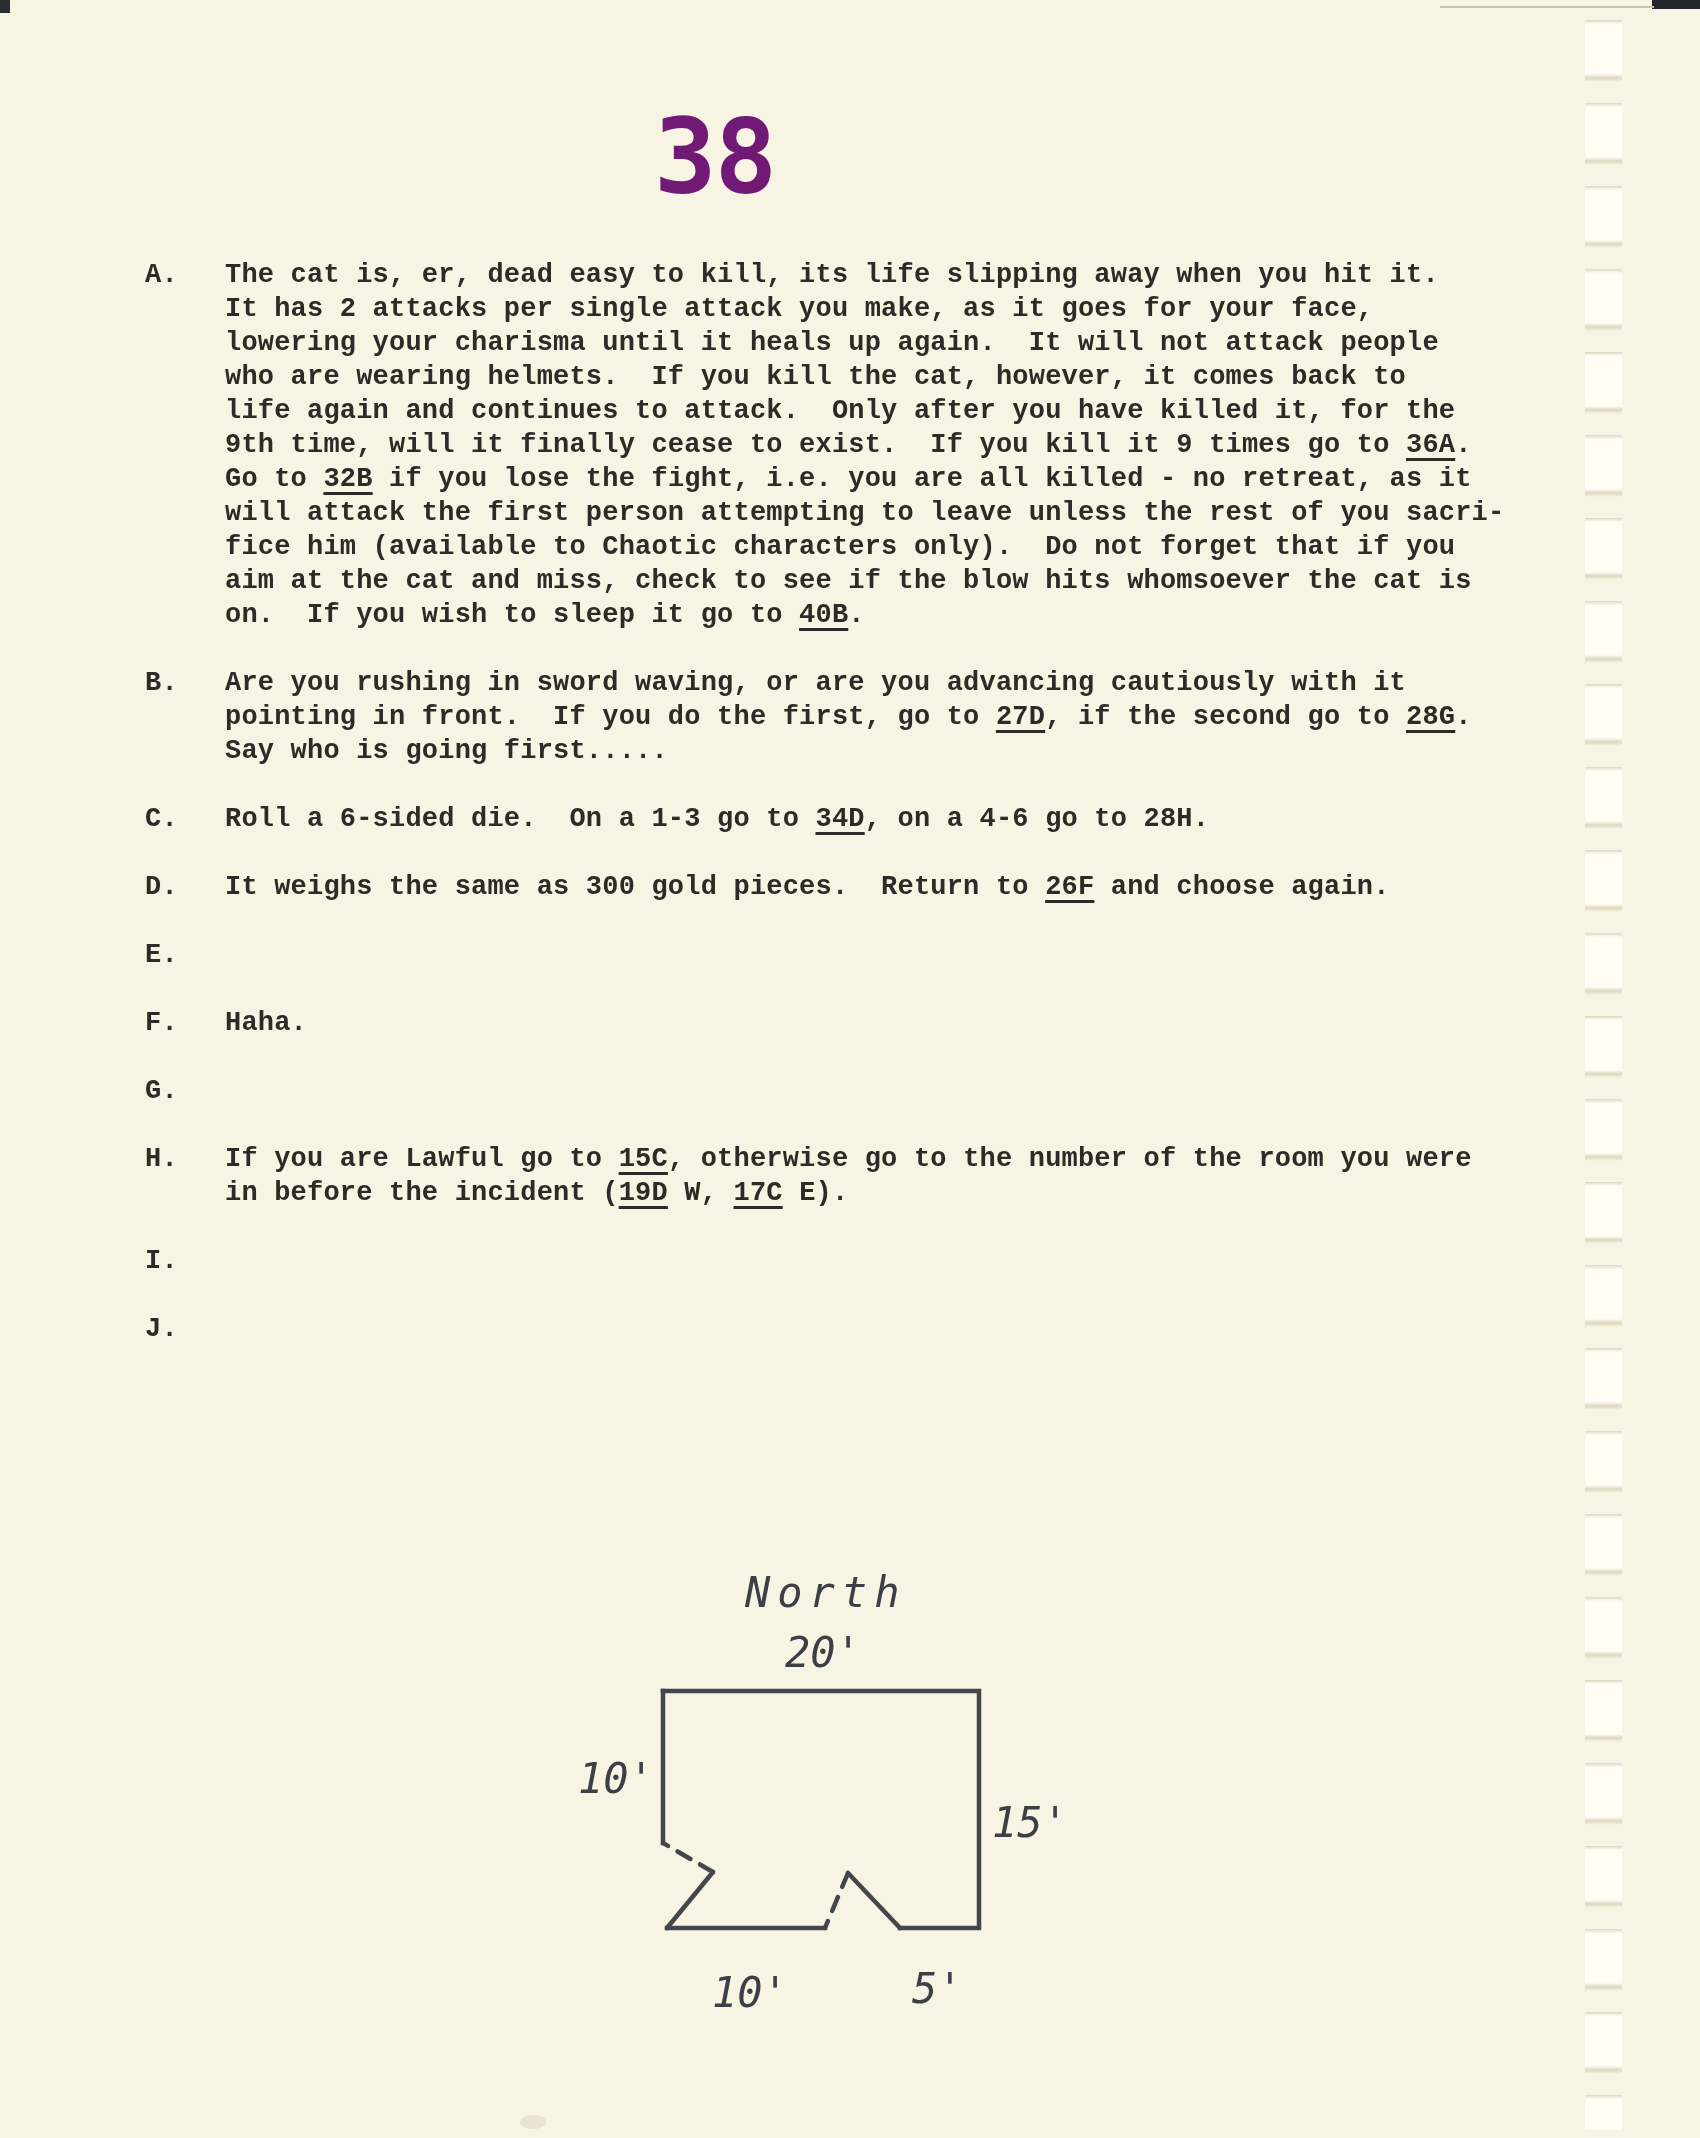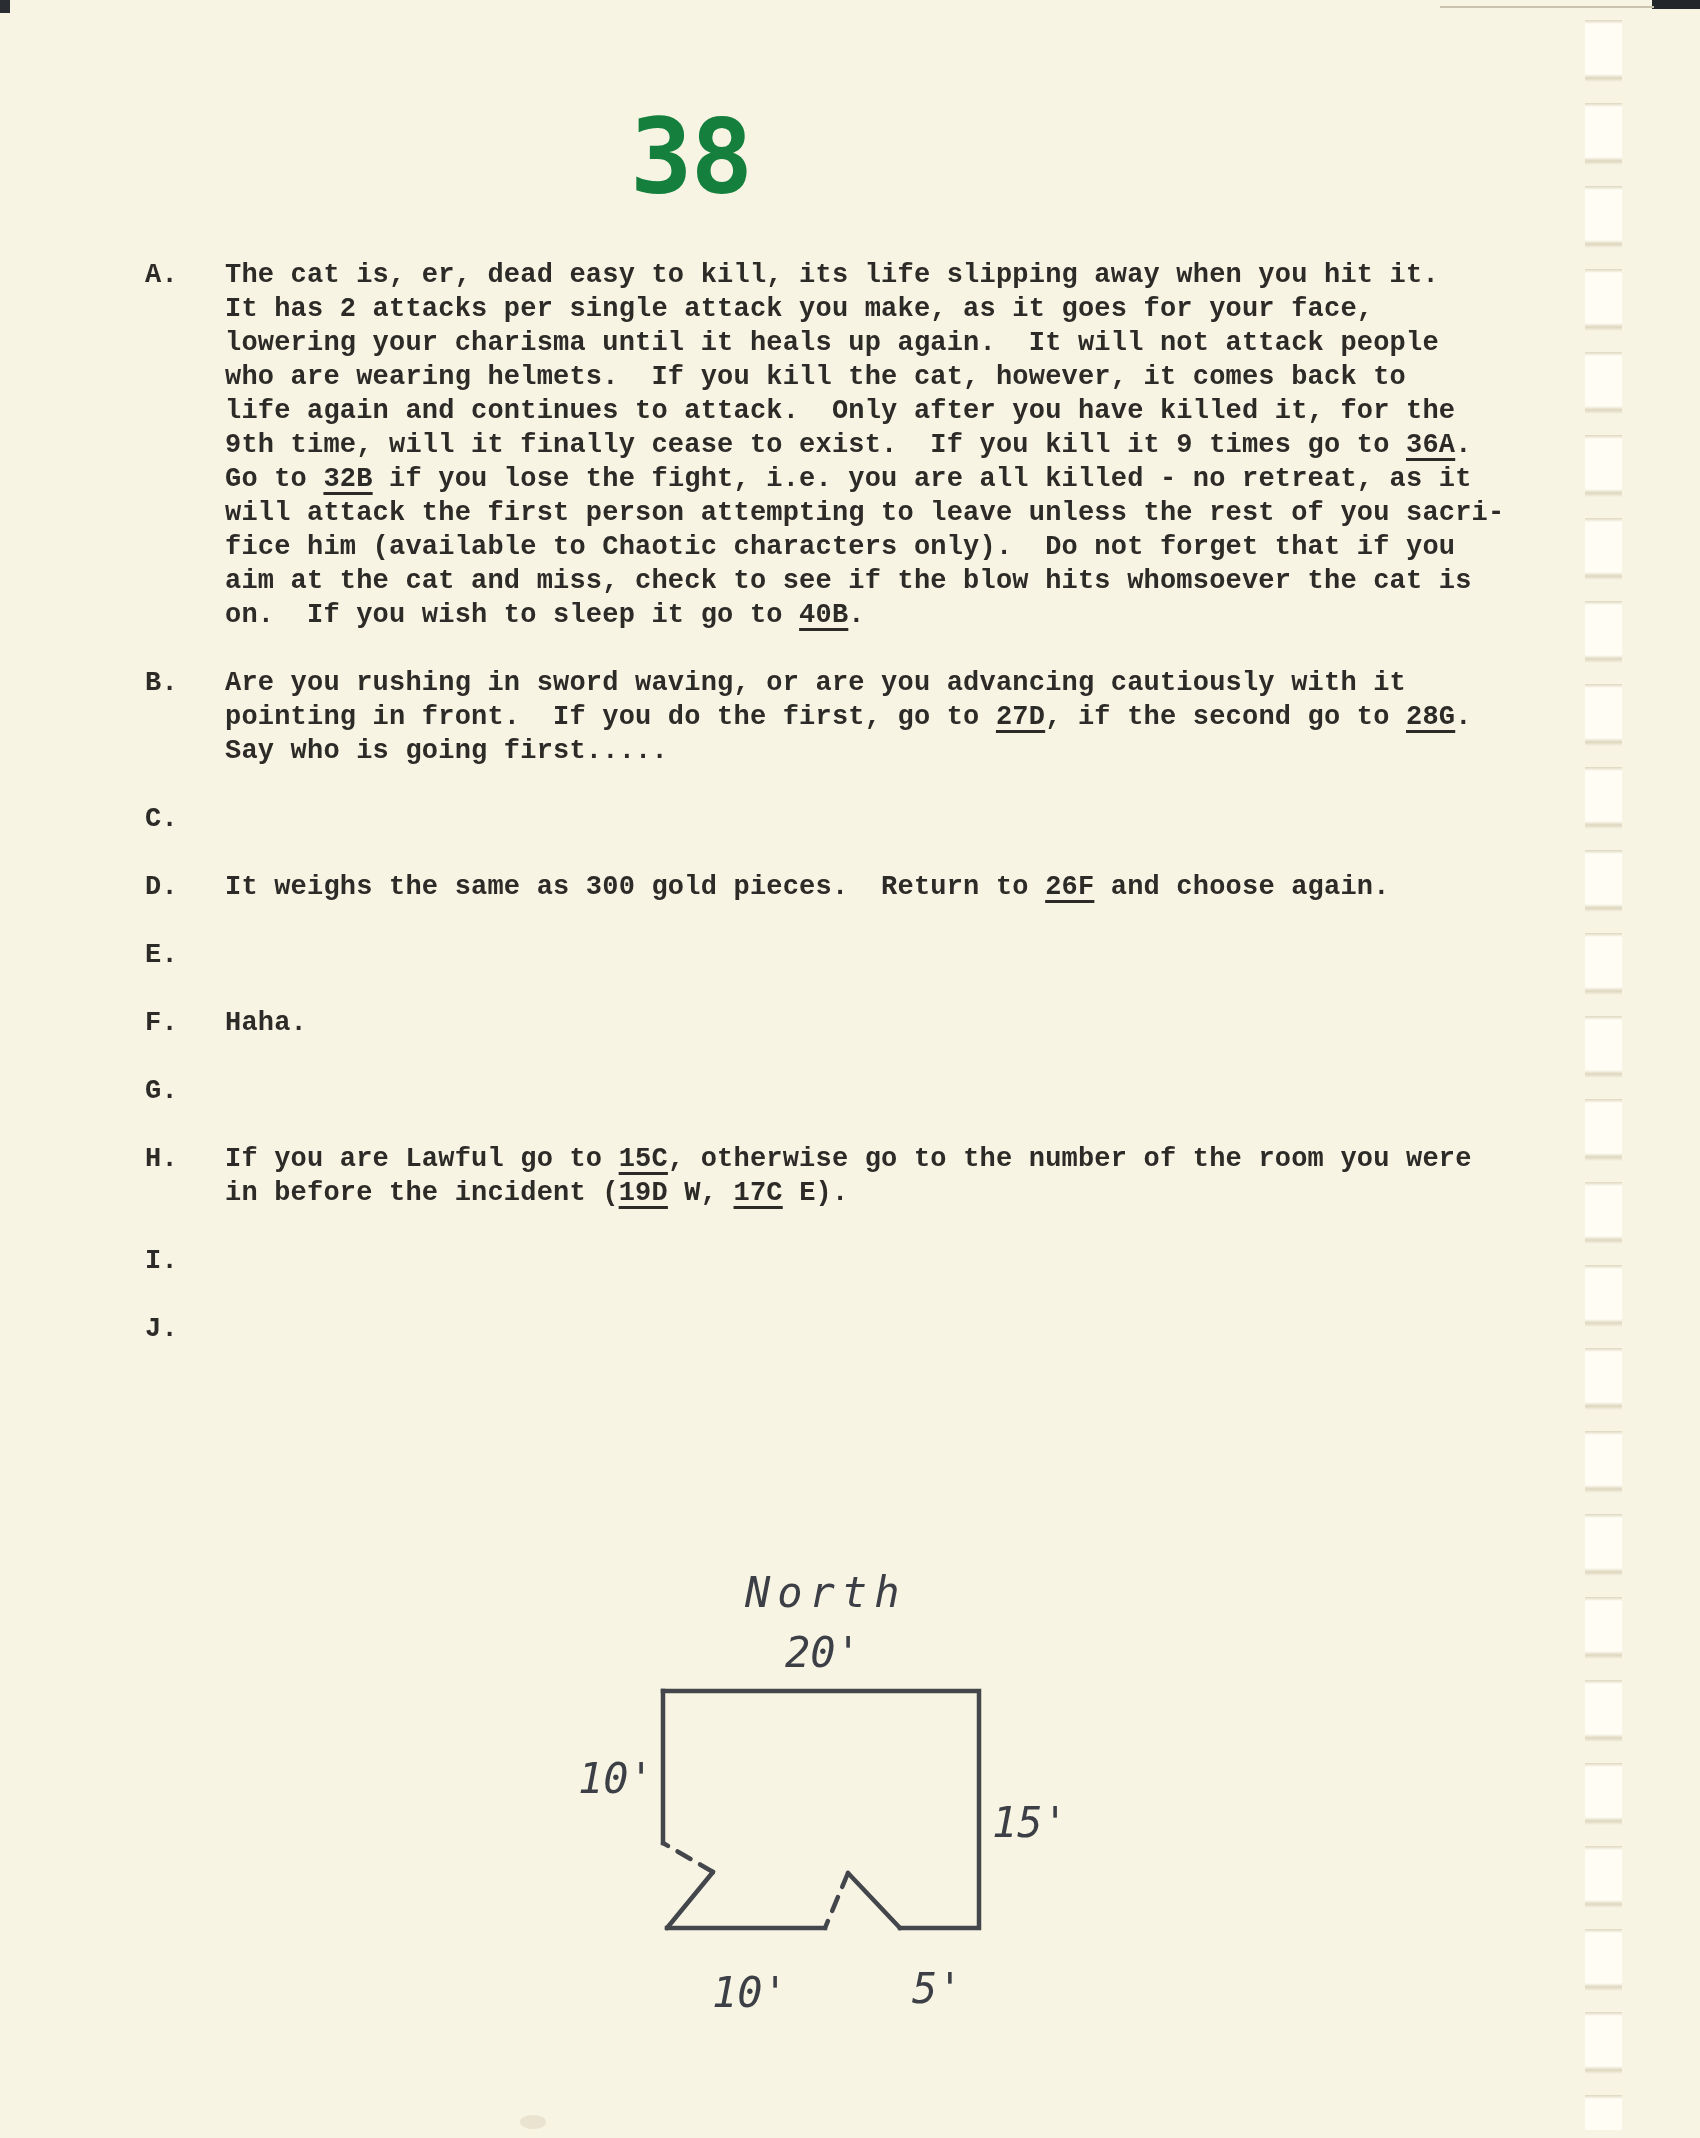--- a/index.html
+++ b/index.html
@@ -7,26 +7,26 @@
     position:relative;
     width:1700px;height:2138px;
     background:#f8f4e4;
     overflow:hidden;
     font-family:"Liberation Mono", monospace;
     color:#2d2b28;
   }
   
   .page-number{
     position:absolute;
-    left:630px;top:96px;
+    left:654px;top:96px;
     font-family:"DejaVu Sans Mono", monospace;
     font-size:104px;
     font-weight:700;
     letter-spacing:-2px;
-    color:#15803d;
+    color:#701a75;
   }
   
   .text-column{
     position:absolute;
     left:145px;top:258px;
     width:1420px;
   }
   .section{
     display:flex;
     align-items:flex-start;
@@ -106,20 +106,21 @@
       <div class="sec-text">The cat is, er, dead easy to kill, its life slipping away when you hit it.<br>It has 2 attacks per single attack you make, as it goes for your face,<br>lowering your charisma until it heals up again.  It will not attack people<br>who are wearing helmets.  If you kill the cat, however, it comes back to<br>life again and continues to attack.  Only after you have killed it, for the<br>9th time, will it finally cease to exist.  If you kill it 9 times go to <u>36A</u>.<br>Go to <u>32B</u> if you lose the fight, i.e. you are all killed - no retreat, as it<br>will attack the first person attempting to leave unless the rest of you sacri-<br>fice him (available to Chaotic characters only).  Do not forget that if you<br>aim at the cat and miss, check to see if the blow hits whomsoever the cat is<br>on.  If you wish to sleep it go to <u>40B</u>.</div>
     </div>
 
     <div class="section">
       <span class="sec-label">B.</span>
       <div class="sec-text">Are you rushing in sword waving, or are you advancing cautiously with it<br>pointing in front.  If you do the first, go to <u>27D</u>, if the second go to <u>28G</u>.<br>Say who is going first.....</div>
     </div>
 
     <div class="section">
       <span class="sec-label">C.</span>
+      <div class="sec-text">Roll a 6-sided die.  On a 1-3 go to <u>34D</u>, on a 4-6 go to 28H.</div>
     </div>
 
     <div class="section">
       <span class="sec-label">D.</span>
       <div class="sec-text">It weighs the same as 300 gold pieces.  Return to <u>26F</u> and choose again.</div>
     </div>
 
     <div class="section">
       <span class="sec-label">E.</span>
     </div>

